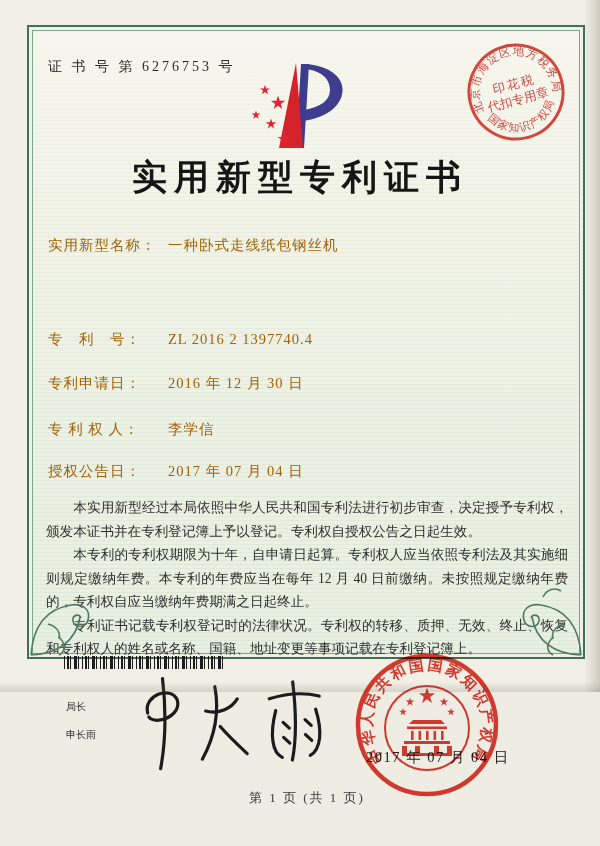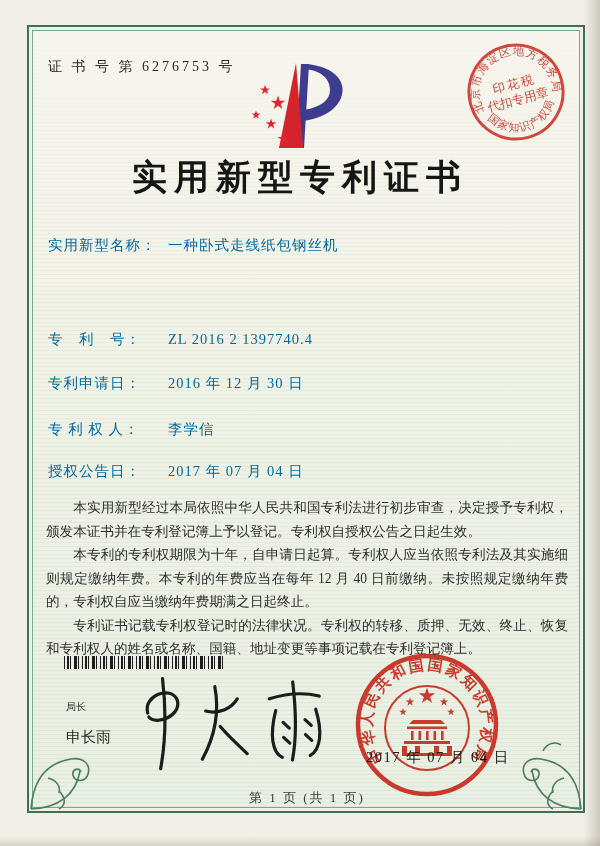--- a/index.html
+++ b/index.html
@@ -1,54 +1,54 @@
 <!DOCTYPE html>
 <html><head>
 <meta charset="utf-8">
 <style>
   html,body{margin:0;padding:0;}
   body{width:600px;height:846px;overflow:hidden;background:#efece3;
        font-family:"Liberation Serif","DejaVu Serif",serif;color:#222;}
-  .page{position:relative;width:600px;height:846px;background:#f2efe6;}
+  .page{position:relative;width:600px;height:692px;background:#f2efe6;}
   .scan-shade-right{position:absolute;top:0;right:0;bottom:0;width:16px;
        background:linear-gradient(to right,rgba(0,0,0,0),rgba(110,105,90,.28));}
   .scan-shade-bottom{position:absolute;left:0;right:0;bottom:0;height:10px;
        background:linear-gradient(to bottom,rgba(0,0,0,0),rgba(110,105,90,.22));}
   .frame-outer{position:absolute;left:27px;top:25px;right:15px;bottom:33px;
        border:2px solid #3f6f56;}
   .frame-inner{position:absolute;left:32px;top:30px;right:20px;bottom:38px;
        border:1px solid #7da78b;}
   .cert-bg{position:absolute;left:33px;top:31px;right:21px;bottom:39px;
        background:
          linear-gradient(to bottom,rgba(248,246,238,.9) 0%,rgba(240,242,230,.55) 35%,rgba(223,236,220,.55) 100%),
          repeating-linear-gradient(0deg,rgba(130,175,140,.22) 0px,rgba(130,175,140,.22) 1px,rgba(255,255,255,0) 1px,rgba(255,255,255,0) 4px);
        background-color:#f5f3e9;}
   .cert-no{position:absolute;left:48px;top:58px;font-size:14px;letter-spacing:3px;color:#2a2a2a;}
   .logo{position:absolute;left:243px;top:56px;width:112px;height:96px;}
   .tax-stamp{position:absolute;left:452px;top:28px;width:128px;height:128px;
        transform:rotate(-15deg);opacity:.93;}
   .title{position:absolute;left:0;right:0;top:154px;text-align:center;
        font-size:35px;font-weight:700;letter-spacing:7px;color:#151515;}
-  .field-row{position:absolute;left:48px;width:480px;font-size:14.5px;color:#0369a1;
+  .field-row{position:absolute;left:48px;width:480px;font-size:14.5px;color:#a16207;
        letter-spacing:1px;white-space:nowrap;}
   .field-label{display:inline-block;min-width:116px;}
   .field-value{margin-left:4px;}
   .row-0{top:236px}.row-1{top:286px}.row-2{top:330px}
   .row-3{top:374px}.row-4{top:420px}.row-5{top:462px}
   .paras{position:absolute;left:46px;right:32px;top:496px;}
   .paras p{margin:0;text-indent:2em;text-align:justify;font-size:13.6px;
        line-height:23.5px;color:#2e2e2e;}
   .barcode{position:absolute;left:64px;top:656px;width:160px;height:13px;
        background:repeating-linear-gradient(90deg,
          #1d1d1d 0 1px,transparent 1px 3px,#1d1d1d 3px 5px,transparent 5px 6px,
          #1d1d1d 6px 7px,transparent 7px 10px,#1d1d1d 10px 13px,transparent 13px 14px,
          #1d1d1d 14px 15px,transparent 15px 18px);}
   .signer-title{position:absolute;left:66px;top:700px;font-size:10px;color:#2a2a2a;
        font-family:Liberation Serif, serif;}
-  .signer-name{position:absolute;left:66px;top:728px;font-size:15px;color:#2a2a2a;
+  .signer-name{position:absolute;left:66px;top:728px;font-size:10px;color:#2a2a2a;
        font-family:Liberation Sans, sans-serif;}
   .signature{position:absolute;left:118px;top:668px;width:235px;height:104px;
        transform:rotate(-2deg);}
   .issue-date{position:absolute;left:366px;top:748px;font-size:14.5px;
        letter-spacing:1.5px;color:#1e1e1e;z-index:3;}
   .office-seal{position:absolute;left:352px;top:650px;width:150px;height:150px;
        mix-blend-mode:multiply;opacity:.93;z-index:4;}
   .footer{position:absolute;left:0;right:30px;top:789px;text-align:center;
        font-size:13px;letter-spacing:2px;color:#3a3a3a;margin-left:44px;}
   .ornament{position:absolute;width:90px;height:90px;z-index:2;}

